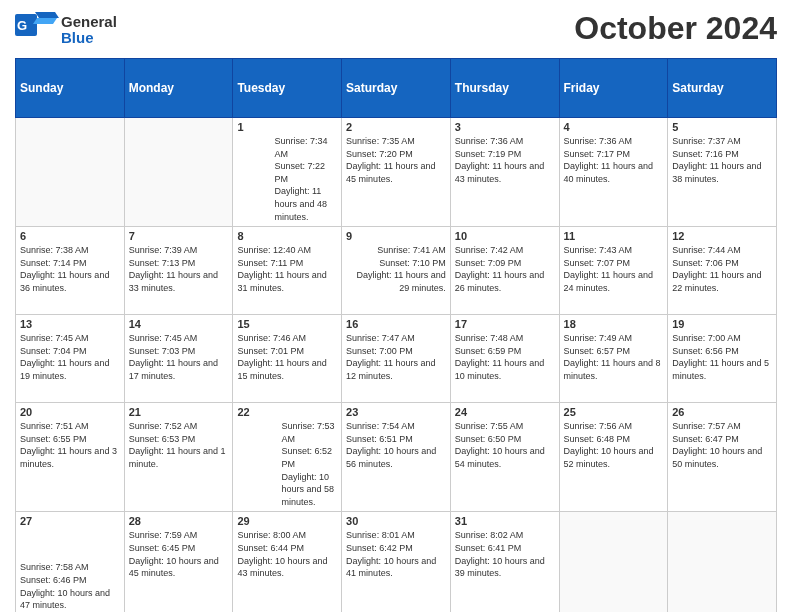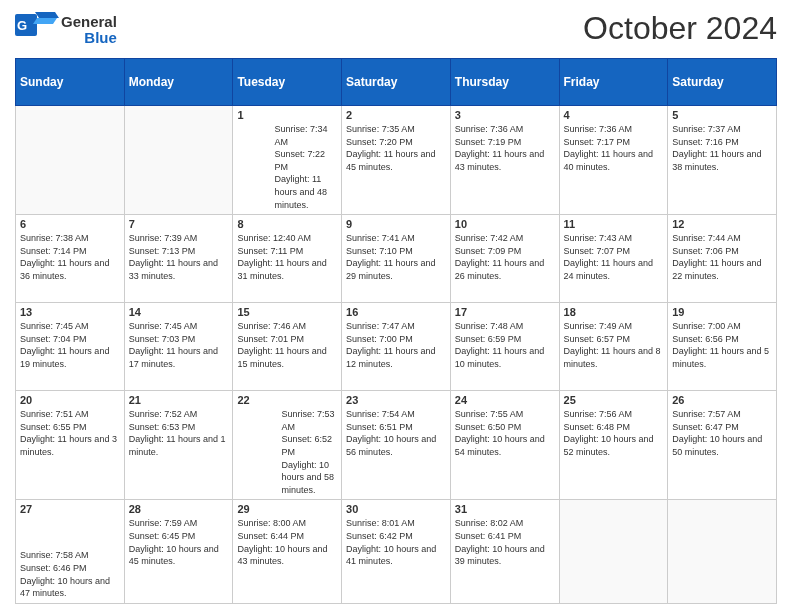--- a/index.html
+++ b/index.html
@@ -26,40 +26,40 @@
     .logo-wrap {
       display: flex;
       align-items: center;
       gap: 2px;
     }
     .title-block {
       text-align: right;
     }
     .month-title {
       font-size: 32px;
-      font-weight: normal;
+      font-weight: bold;
       color: #333;
     }
     .location-title {
       font-size: 14px;
       color: #555;
     }
     .calendar {
       flex: 1;
       border: 1px solid #ccc;
       border-collapse: collapse;
       width: 100%;
       table-layout: fixed;
     }
     .calendar th {
       background: #1565c0;
       color: #fff;
       font-size: 12px;
       font-weight: bold;
-      padding: 16px 4px;
+      padding: 22px 4px;
       text-align: left;
       border: 1px solid #1045a0;
     }
     .calendar td {
       border: 1px solid #ccc;
       vertical-align: top;
       padding: 3px 4px;
       font-size: 9.5px;
       color: #333;
       height: 88px;
@@ -88,21 +88,21 @@
     <div class="logo-wrap">
       <div>
         <svg width="44" height="36" viewBox="0 0 44 36">
           <rect x="0" y="4" width="22" height="22" rx="2" fill="#1565c0"></rect>
           <text x="2" y="20" font-size="13" font-weight="bold" fill="white" font-family="Arial">G</text>
           <polygon points="20,2 40,2 44,8 24,8" fill="#1565c0"></polygon>
           <polygon points="22,8 42,8 38,14 18,14" fill="#42a5f5"></polygon>
         </svg>
       </div>
       <div>
-        <div style="font-size:15px;font-weight:bold;line-height:1.1;text-align:right;">
+        <div style="font-size:15px;font-weight:bold;line-height:1.1;">
           <span style="color:#333;">General</span><br>
           <span style="color:#1565c0;">Blue</span>
         </div>
       </div>
     </div>
     <div class="title-block">
       <div class="month-title">October 2024</div>
     </div>
   </div>
 
@@ -168,21 +168,21 @@
 Daylight: 11 hours and 33 minutes.</div>
           </td>
           <td>
             <span class="day-num">8</span>
             <div class="day-info" style="white-space: pre-line;">Sunrise: 12:40 AM
 Sunset: 7:11 PM
 Daylight: 11 hours and 31 minutes.</div>
           </td>
           <td>
             <span class="day-num">9</span>
-            <div class="day-info" style="white-space: pre-line;">Sunrise: 7:41 AM
+            <div class="day-info" style="white-space: pre-line; text-align: right;">Sunrise: 7:41 AM
 Sunset: 7:10 PM
 Daylight: 11 hours and 29 minutes.</div>
           </td>
           <td>
             <span class="day-num">10</span>
             <div class="day-info" style="white-space: pre-line;">Sunrise: 7:42 AM
 Sunset: 7:09 PM
 Daylight: 11 hours and 26 minutes.</div>
           </td>
           <td>

